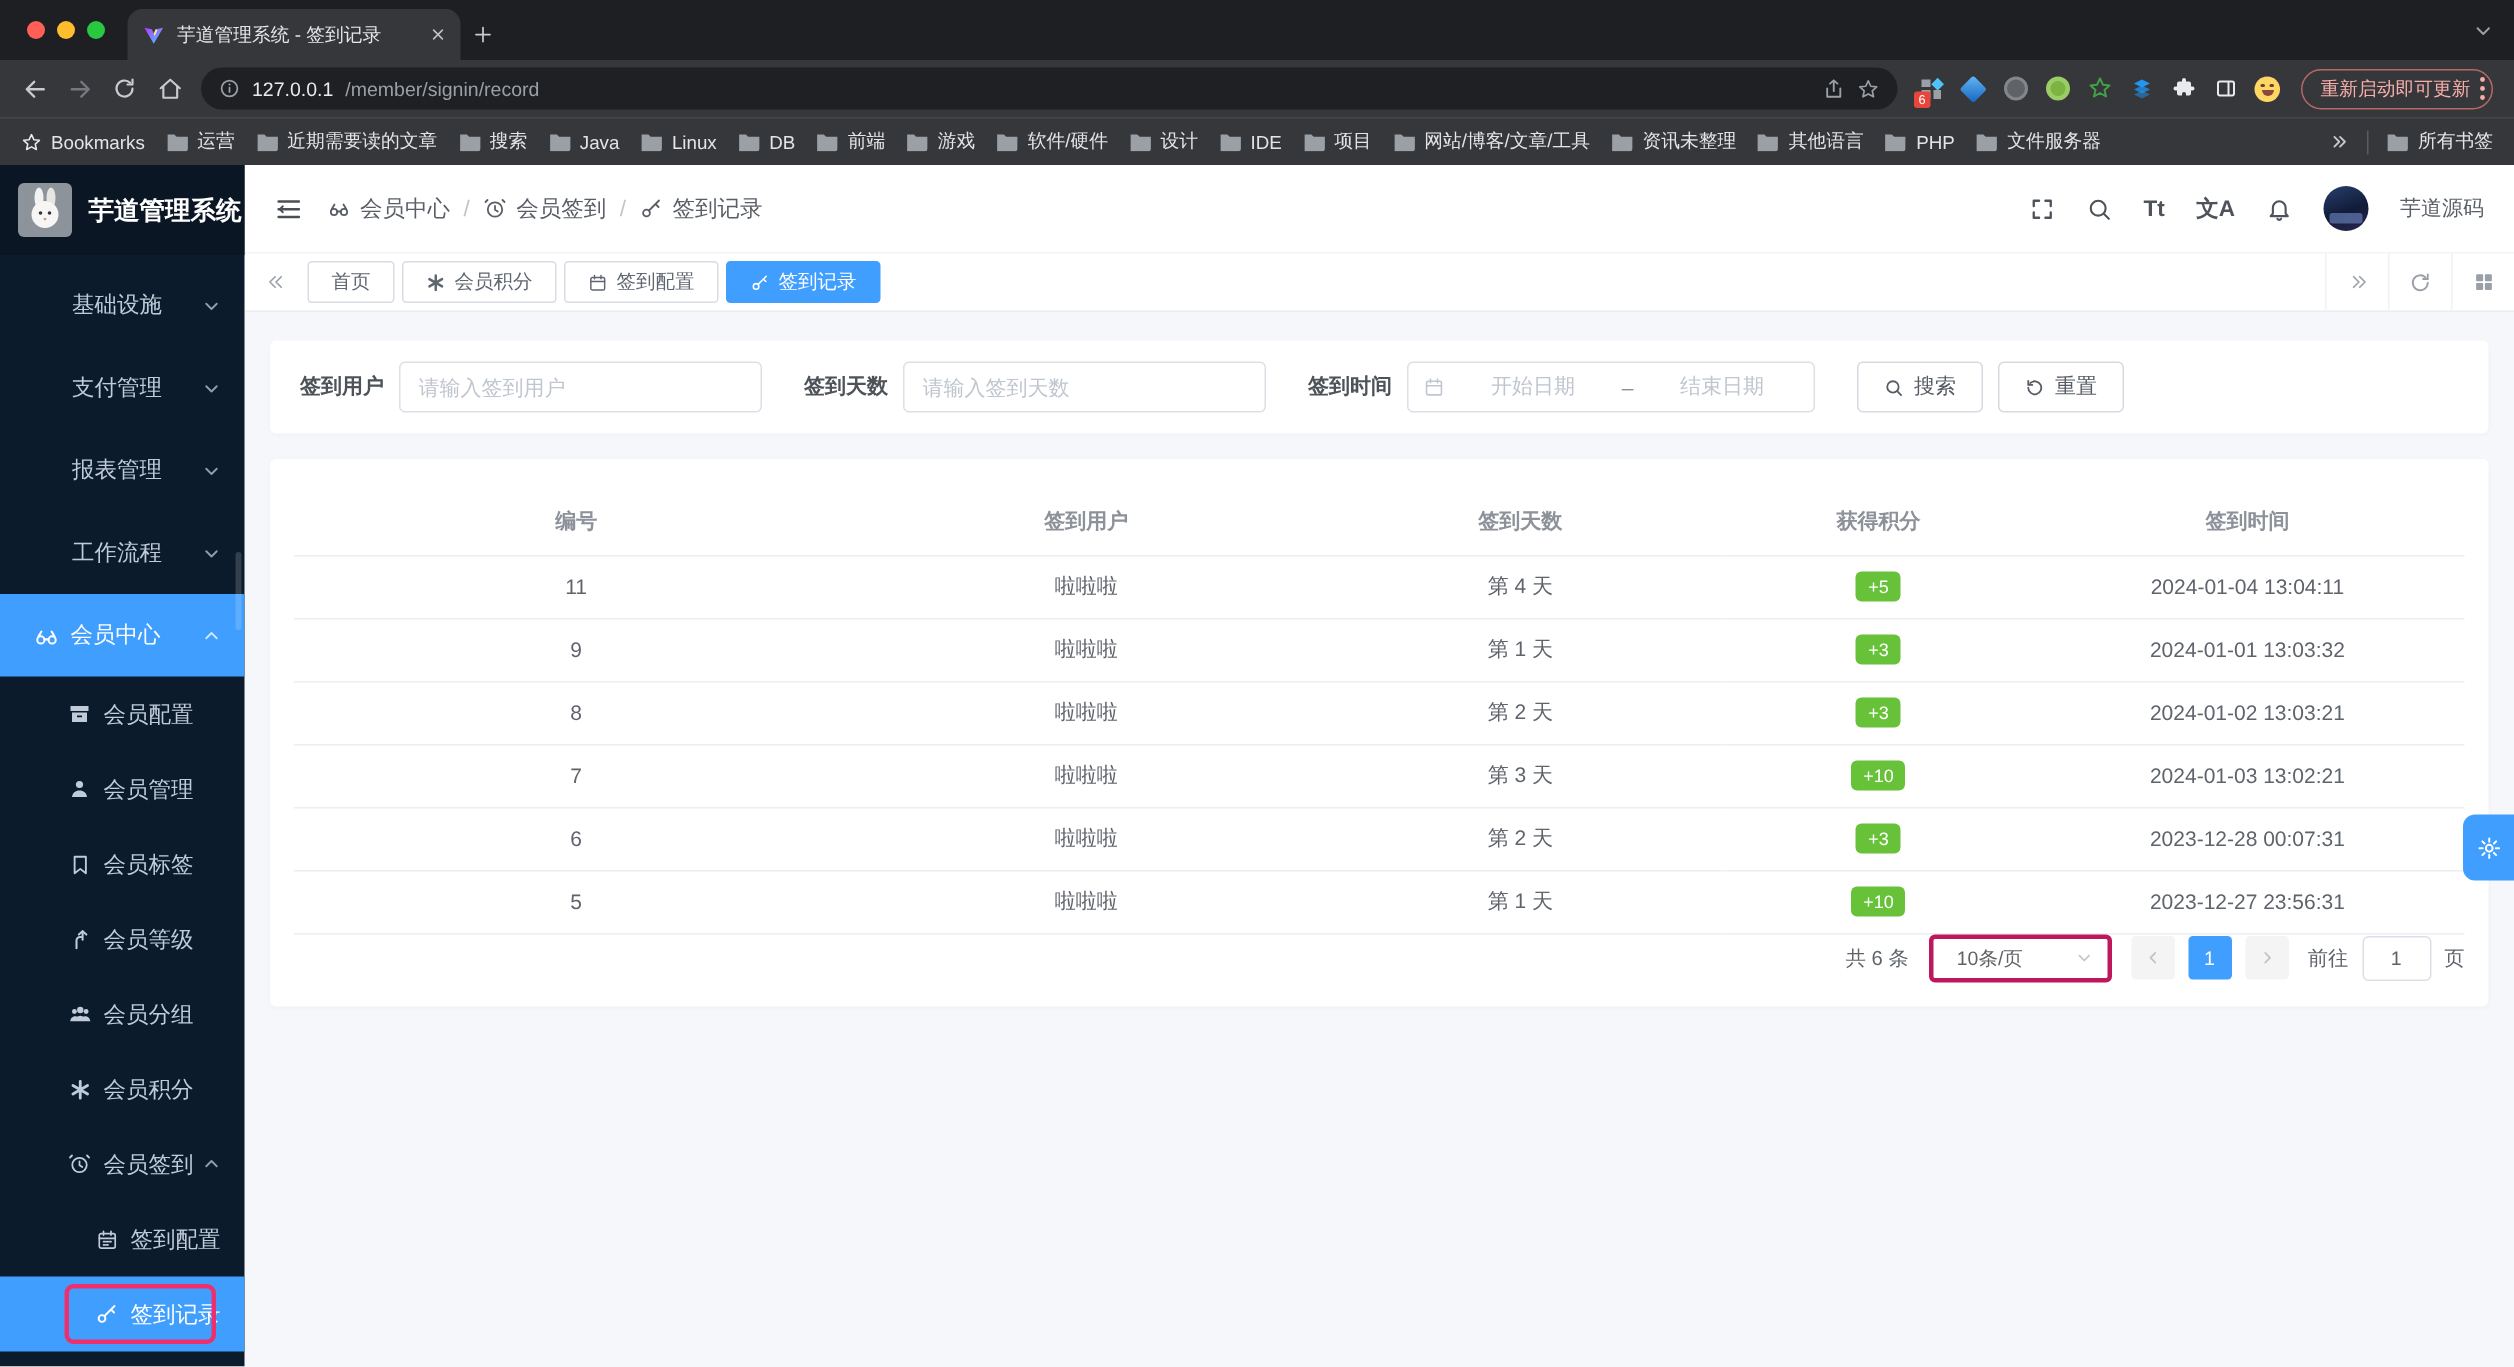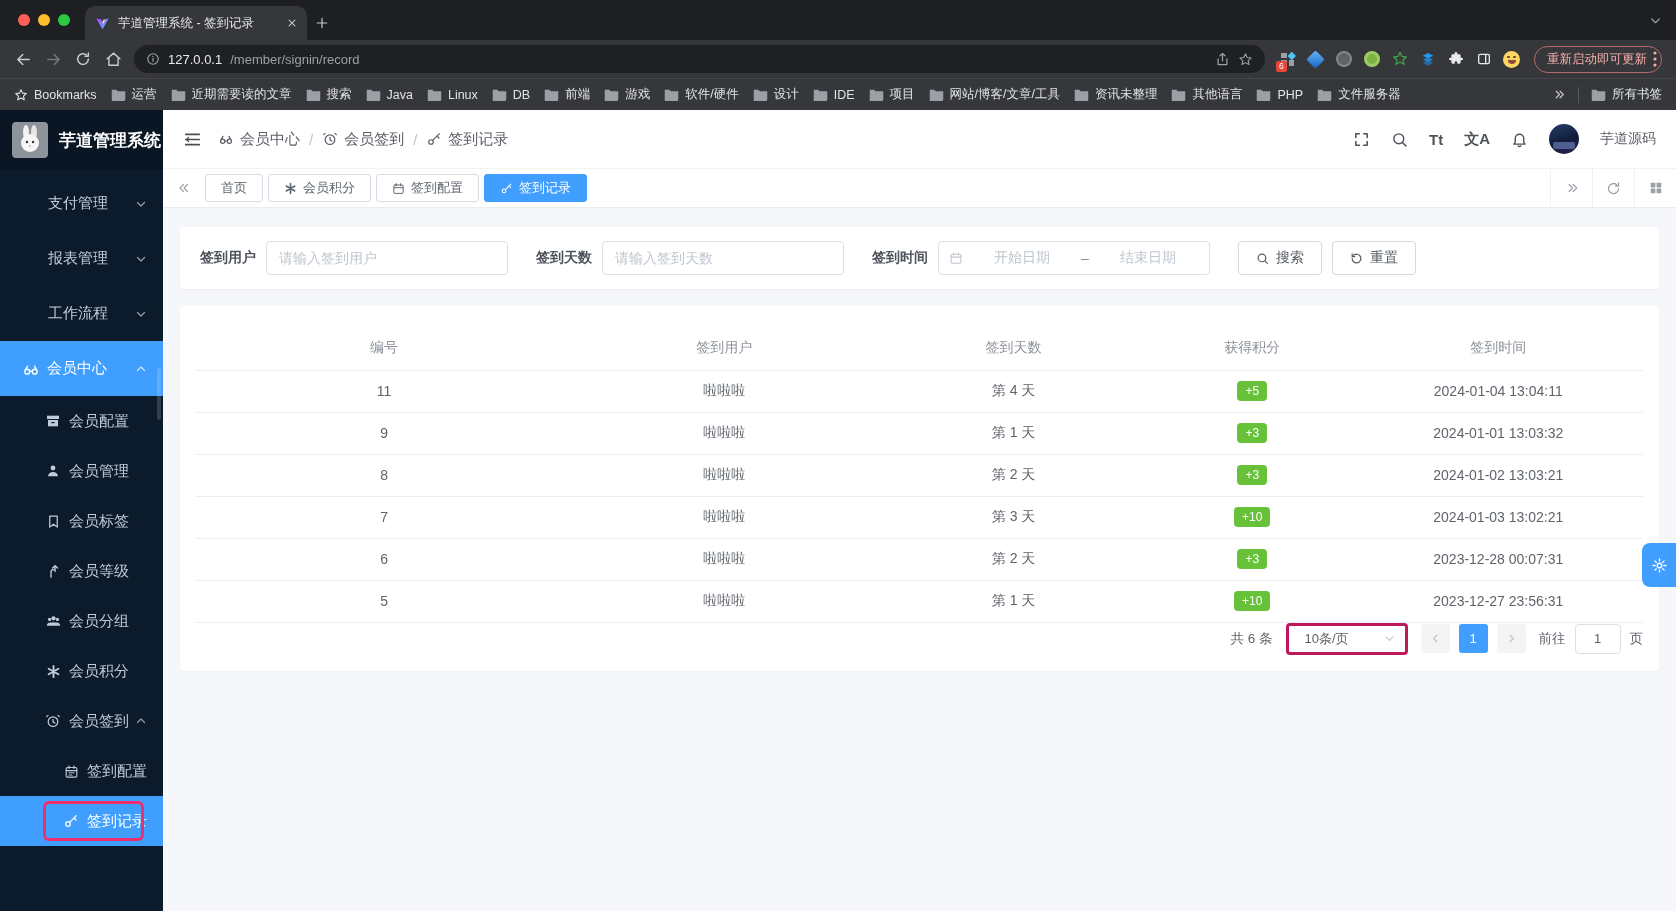--- a/index.html
+++ b/index.html
@@ -83,21 +83,21 @@
   .fin { width:242px; height:34px; border:1px solid #dcdfe6; border-radius:4px; padding:0 12px; font-size:14px; color:#606266; outline:none; font-family:inherit; }
   .fin::placeholder { color:#bfc6cf; }
   .datebox { width:272px; height:34px; border:1px solid #dcdfe6; border-radius:4px; display:flex; align-items:center; padding:0 10px; gap:8px; color:#bfc6cf; font-size:14px; }
   .datebox .dp { flex:1; text-align:center; white-space:nowrap; }
   .datebox .dsep { color:#8a9099; }
   .fbtn { height:34px; display:flex; align-items:center; gap:7px; padding:0 17px; border:1px solid #d5d9e0; border-radius:4px; background:#fff; color:#565c64; font-size:14px; margin-left:10px; cursor:pointer; white-space:nowrap; }
   .fbtns { margin-left:4px; display:flex; }
 
   .table-card { background:#fff; border-radius:4px; margin-top:17px; padding:20px 16px 16px; box-shadow:0 1px 3px rgba(0,0,0,.03); }
   table { width:100%; border-collapse:collapse; }
-  th { height:44px; font-size:14px; font-weight:400; color:#8d929a; text-align:center; border-bottom:1px solid #ebeef5; }
+  th { height:44px; font-size:14px; font-weight:700; color:#8d929a; text-align:center; border-bottom:1px solid #ebeef5; }
   td { height:42px; font-size:14px; color:#5f646b; text-align:center; border-bottom:1px solid #ebeef5; }
   .badge { display:inline-block; background:#67c23a; color:#fff; font-size:12px; padding:3px 8px; border-radius:4px; line-height:14px; }
   .pager { margin-top:0; display:flex; align-items:center; justify-content:flex-end; gap:13px; color:#5f646b; font-size:13.5px; }
   .psel { width:122px; height:32px; border:3px solid #be185d; border-radius:4px; display:flex; align-items:center; justify-content:space-between; padding:0 10px 0 16px; color:#606266; font-size:13px; }
   .pbtn { width:29px; height:29px; border-radius:3px; background:#f4f4f5; color:#c0c4cc; display:flex; align-items:center; justify-content:center; }
   .pbtn.page { background:#409eff; color:#fff; font-size:13px; }
   .pgroup { display:flex; align-items:center; gap:9px; }
   .goto-in { width:46px; height:30px; border:1px solid #dcdfe6; border-radius:4px; text-align:center; font-size:13px; color:#606266; outline:none; font-family:inherit; }
 
   .gear-fab { position:absolute; top:543px; right:0; width:34px; height:44px; background:#409eff; border-radius:8px 0 0 8px; display:flex; align-items:center; justify-content:center; color:#fff; cursor:pointer; }
@@ -428,20 +428,28 @@
           <ellipse cx="14" cy="10" rx="3" ry="7" fill="#f2f2f0"></ellipse>
           <ellipse cx="22" cy="10" rx="3" ry="7" fill="#e7e5e2"></ellipse>
           <circle cx="18" cy="21" r="9" fill="#f7f6f4"></circle>
           <circle cx="15" cy="20" r="1.2" fill="#333"></circle>
           <circle cx="21" cy="20" r="1.2" fill="#333"></circle>
           <path d="M16.8 23.5h2.4l-1.2 1.6z" fill="#b9836f"></path>
         </svg>
       <span class="logo-title">芋道管理系统</span>
     </div>
     <nav class="side-menu">
+      <div class="mi">
+        <span>基础设施</span>
+        <span class="chev">
+            <svg width="12" height="12" viewBox="0 0 24 24" fill="none" stroke="currentColor" stroke-width="2.4" stroke-linecap="round" stroke-linejoin="round">
+              <path d="M5 9l7 7 7-7"></path>
+            </svg>
+          </span>
+      </div>
       <div class="mi">
         <span>支付管理</span>
         <span class="chev">
             <svg width="12" height="12" viewBox="0 0 24 24" fill="none" stroke="currentColor" stroke-width="2.4" stroke-linecap="round" stroke-linejoin="round">
               <path d="M5 9l7 7 7-7"></path>
             </svg>
           </span>
       </div>
       <div class="mi">
         <span>报表管理</span>

